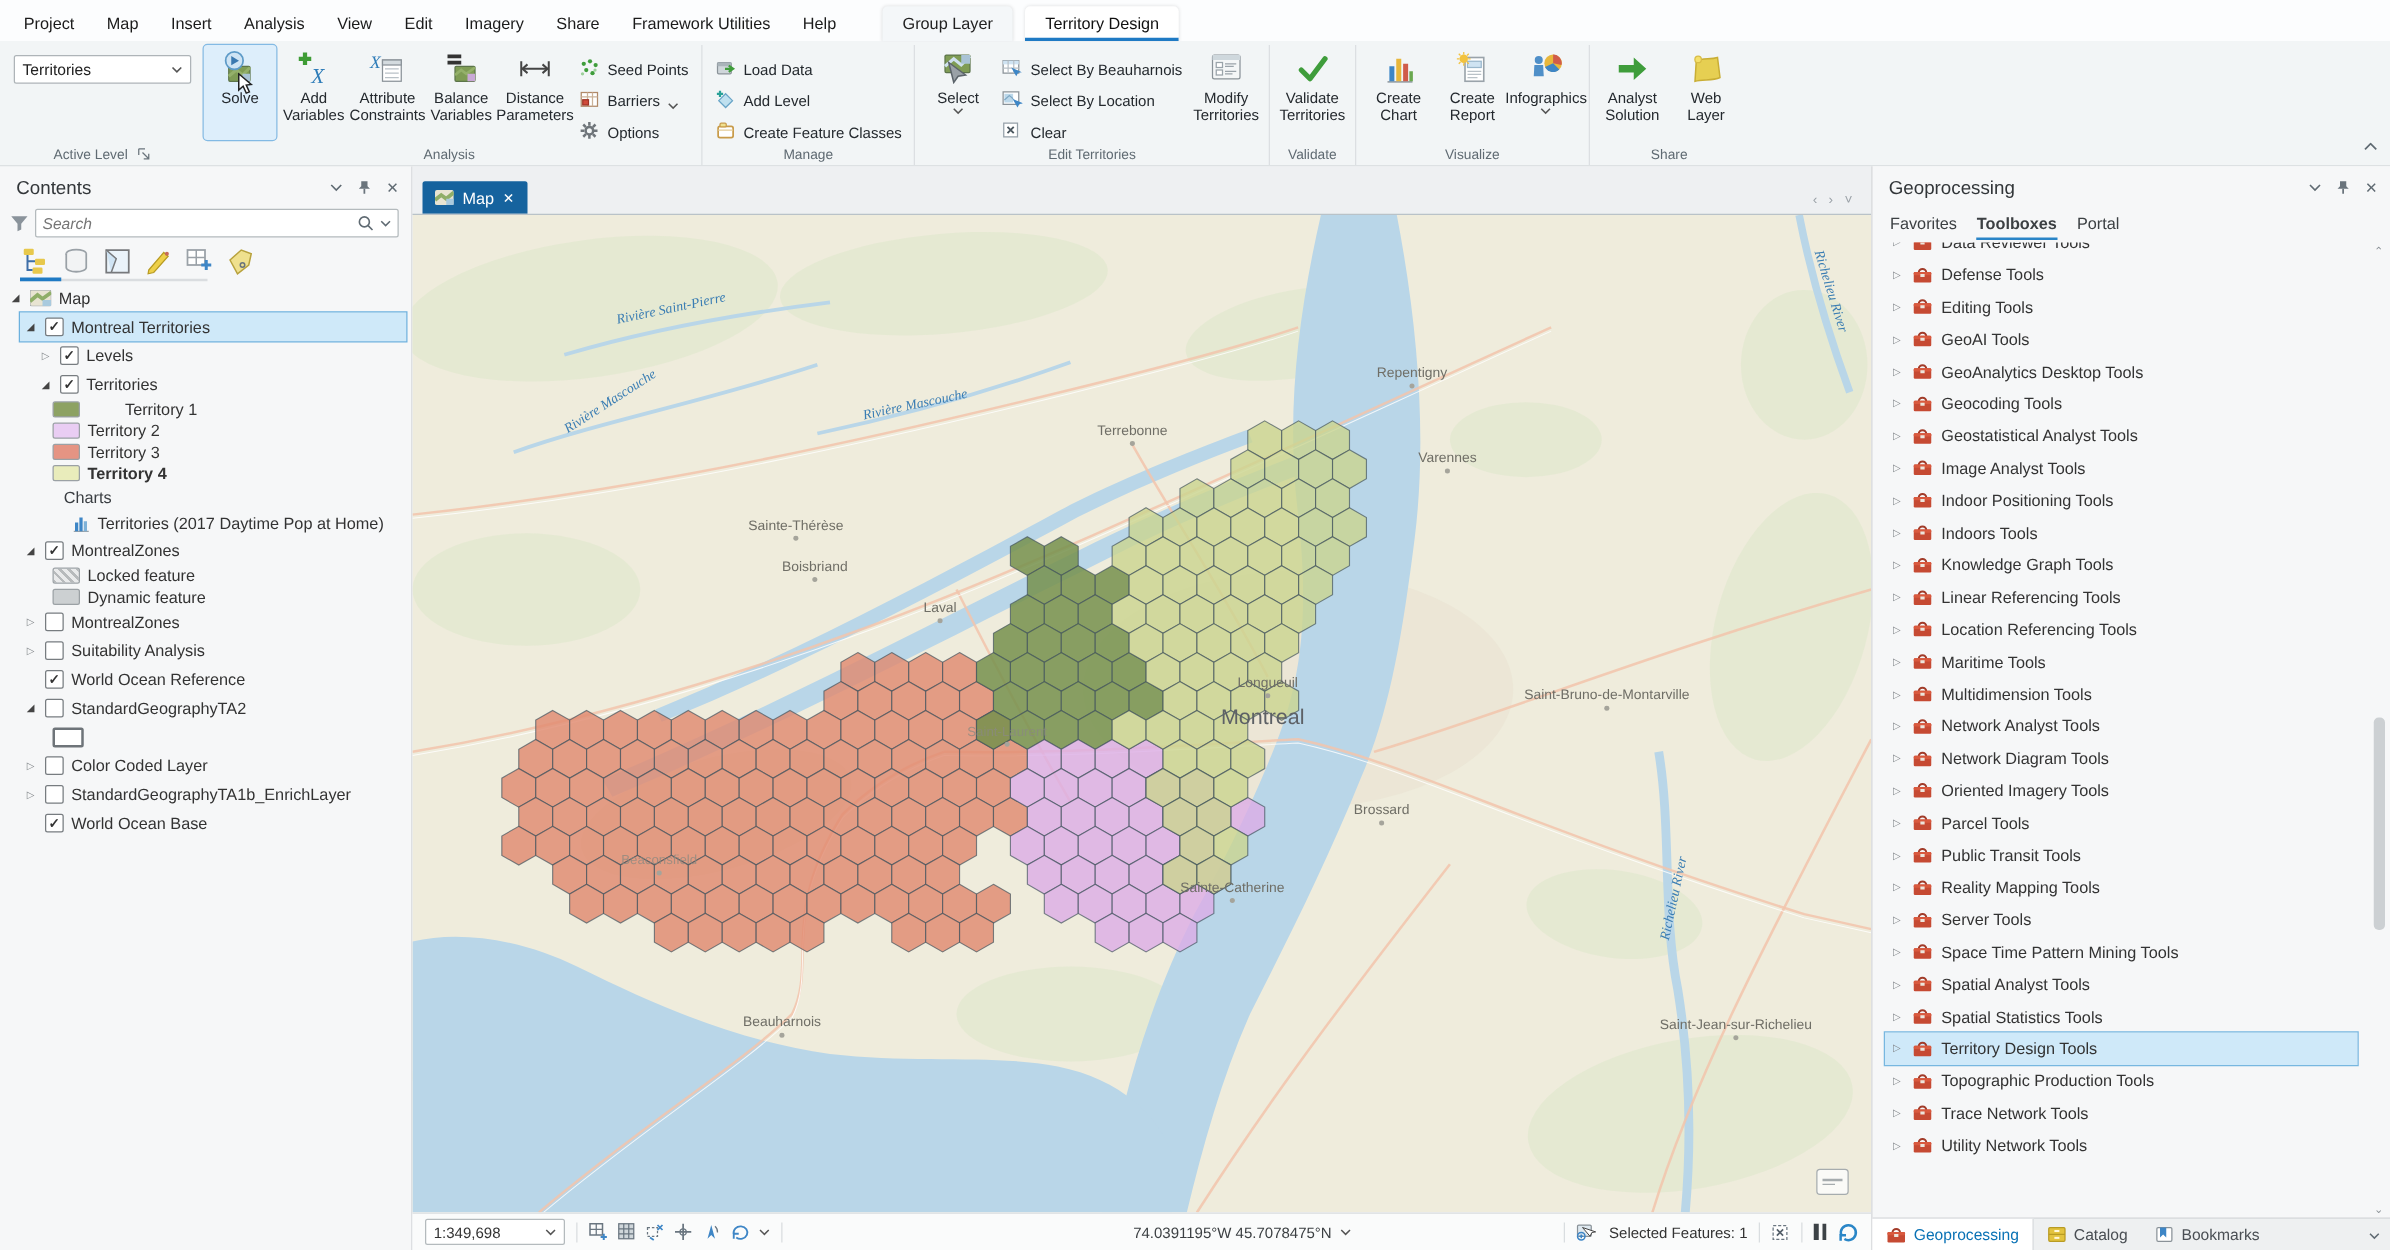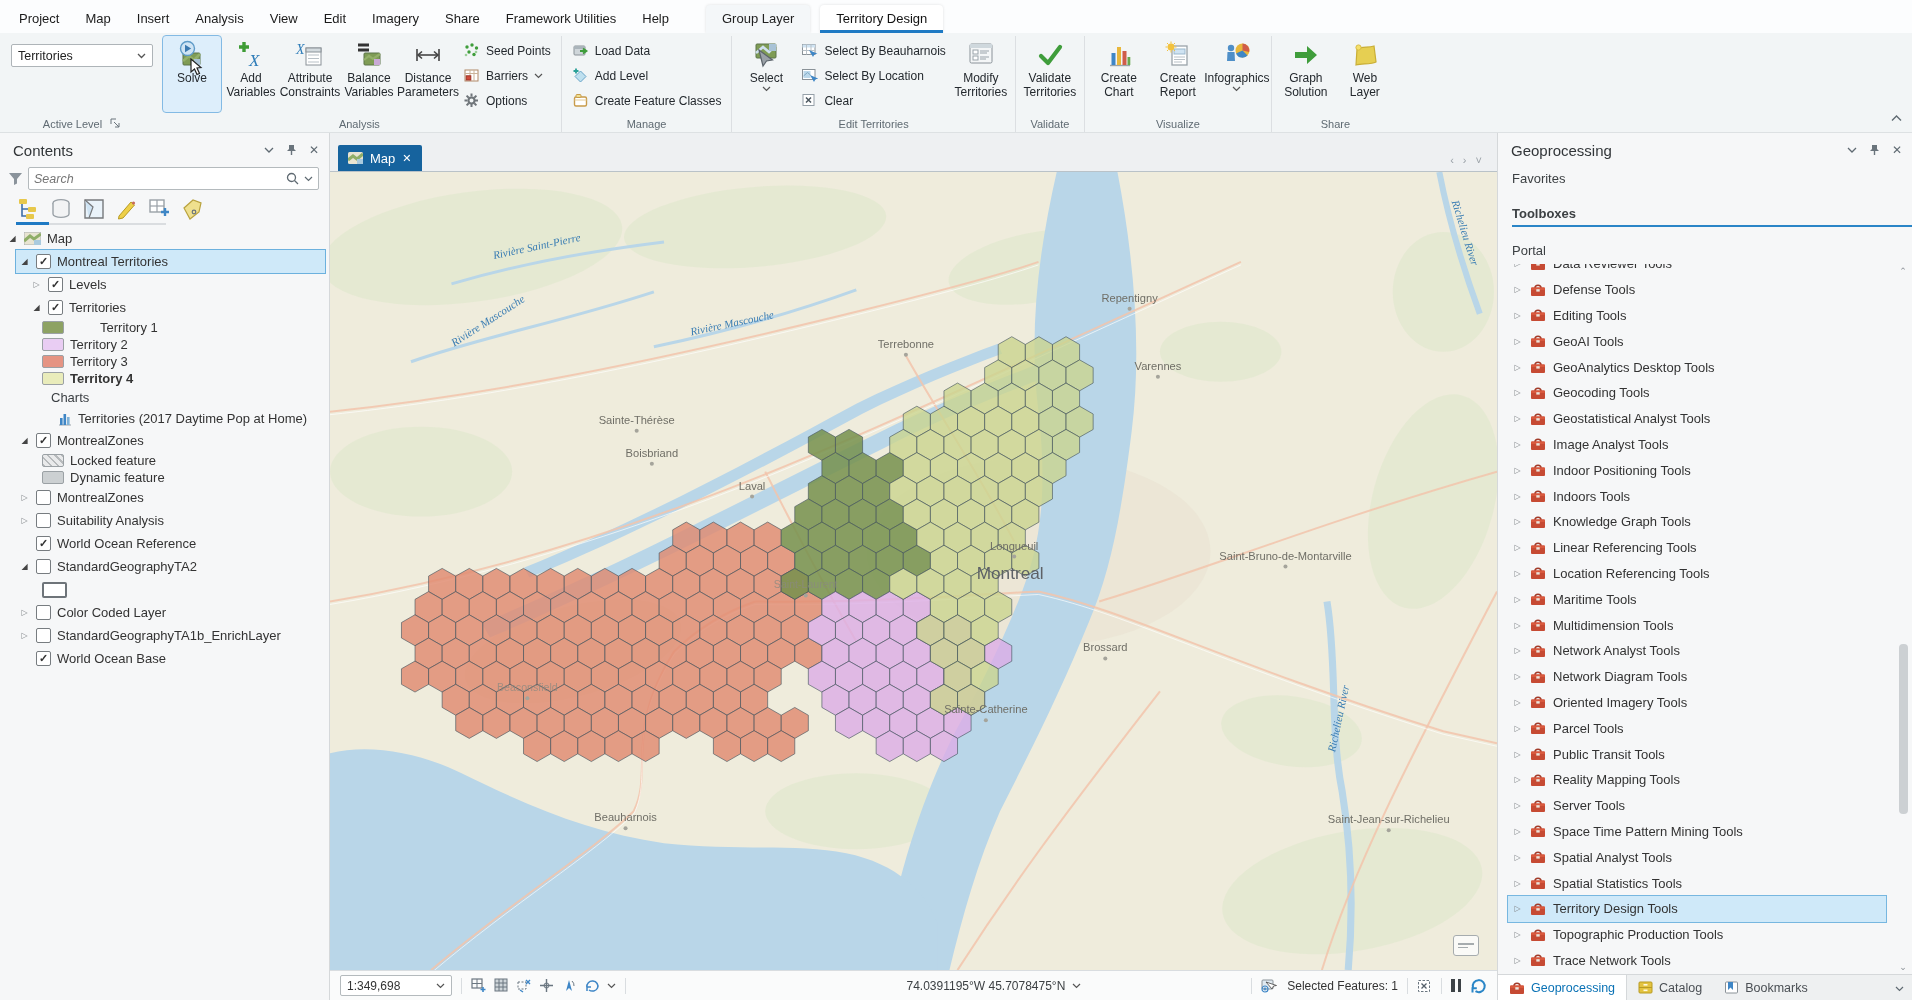--- a/index.html
+++ b/index.html
@@ -18,21 +18,21 @@
   .ribbon { height:100px; background:#f2f5f6; border-bottom:1px solid #dde1e3; display:flex; padding:3px 4px 0 6px; flex:0 0 auto; position:relative; }
   .rgroup { display:flex; flex-direction:column; padding:0 5px; position:relative; }
   .rgroup + .rgroup { border-left:1px solid #dcdfe2; }
   .rgroup-body { flex:1; display:flex; align-items:flex-start; gap:1px; }
   .rgroup-caption { height:17px; font-size:11px; color:#5f6a72; display:flex; align-items:center; justify-content:center; gap:8px; }
   .btn-big { width:58px; min-height:76px; display:flex; flex-direction:column; align-items:center; padding:4px 1px 2px; border-radius:3px; position:relative; }
   .btn-big.hover { background:#ddeefb; outline:1.5px solid #83bae4; }
   .bicon { width:30px; height:30px; margin-bottom:2px; flex:0 0 auto; }
   .blabel { font-size:12px; color:#24292e; text-align:center; line-height:1.15; }
   .stack { display:flex; flex-direction:column; padding-top:2px; }
-  .btn-small { display:flex; align-items:center; gap:6px; height:25px; padding:0 5px; font-size:12px; color:#24292e; border-radius:3px; }
+  .btn-small { display:flex; align-items:flex-end; gap:6px; height:25px; padding:0 5px; font-size:12px; color:#24292e; border-radius:3px; }
   .sicon { width:17px; height:17px; flex:0 0 auto; }
   .combo { width:142px; height:23px; background:#fff; border:1px solid #aeb4b8; border-radius:2px; display:flex; align-items:center; font-size:12.5px; padding:0 6px; color:#222; margin-top:8px; }
   .combo .cv { flex:1; }
   .ribbon-collapse { position:absolute; right:10px; bottom:6px; color:#5f6a72; }
 
   
   .main { flex:1; display:flex; min-height:0; }
 
   
   .panel { background:#f6f7f8; display:flex; flex-direction:column; }
@@ -57,21 +57,21 @@
   .trow .lbl { white-space:nowrap; }
   .trow .bold { font-weight:normal; color:#3a3e42; }
   .exp { width:11px; font-size:8px; color:#444; flex:0 0 auto; text-align:center; }
   .exp.closed { color:#85898d; }
   .cb { width:15px; height:15px; background:#fff; border:1px solid #777c80; border-radius:2px; display:flex; align-items:center; justify-content:center; font-size:11px; font-weight:bold; color:#333; flex:0 0 auto; }
   .sw { width:22px; height:13px; border:1px solid #9ba1a5; border-radius:2px; flex:0 0 auto; }
   .sw.hatch { background:repeating-linear-gradient(45deg,#b7babc 0 2px,#e9eaeb 2px 5px); }
   .sw.empty { width:25px; height:16px; border:2px solid #6e7479; background:#fff; border-radius:2px; }
 
   
-  .gp-tabs { display:flex; gap:16px; padding:6px 0 0 14px; font-size:13px; color:#3c4043;flex-direction:column; }
+  .gp-tabs { display:flex; gap:16px; padding:6px 0 0 14px; font-size:13px; color:#3c4043; }
   .gp-tab { padding-bottom:4px; }
   .gp-tab.active { font-weight:bold; border-bottom:2.5px solid #2a85c7; }
   .tb-list { flex:1; overflow:hidden; position:relative; margin-top:2px; }
   .tb-row { display:flex; align-items:center; gap:7px; height:25.8px; margin:0 26px 0 10px; padding-left:4px; font-size:13px; color:#333; }
   .tb-row.sel { background:#cfe9f9; outline:1px solid #77b7e0; }
   .tb-row svg { flex:0 0 auto; }
   .gp-scroll { position:absolute; top:0; right:2px; bottom:0; width:14px; display:flex; flex-direction:column; align-items:center; color:#8a9096; font-size:9px; }
   .gp-thumb { width:9px; height:170px; background:#ccd0d3; border-radius:4px; position:absolute; top:380px; left:2.5px; }
   .bottom-tabs { height:26px; border-top:1px solid #d5d8da; background:#eef0f1; display:flex; align-items:stretch; font-size:12.5px; }
   .btab { display:flex; align-items:center; gap:6px; padding:0 11px; color:#4a4f54; }
@@ -398,21 +398,21 @@
           </div>
           <div class="rgroup-caption">Visualize</div>
         </div>
         <div class="rgroup">
           <div class="rgroup-body">
             <div class="btn-big">
               <svg class="bicon" viewBox="0 0 30 30">
                 <path d="M4,12 h12 v-6 l10,9 l-10,9 v-6 h-12 z" fill="#3f9d3b"></path>
               </svg>
               <div class="blabel">
-                <div>Graph</div>
+                <div>Analyst</div>
                 <div>Solution</div>
               </div>
             </div>
             <div class="btn-big">
               <svg class="bicon" viewBox="0 0 30 30">
                 <path d="M7,9 C12,6 18,8 24,6 L26,22 C20,25 12,23 6,25 Z" fill="#e6cf52" stroke="#c9ae35" stroke-width="1.2"></path>
                 <circle cx="8.5" cy="7.5" r="2.6" fill="#f5e06b" stroke="#d8bc45"></circle>
               </svg>
               <div class="blabel">
                 <div>Web</div>

